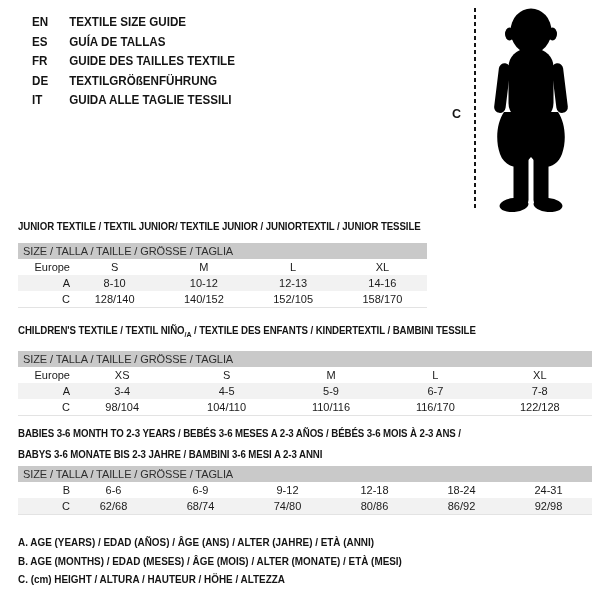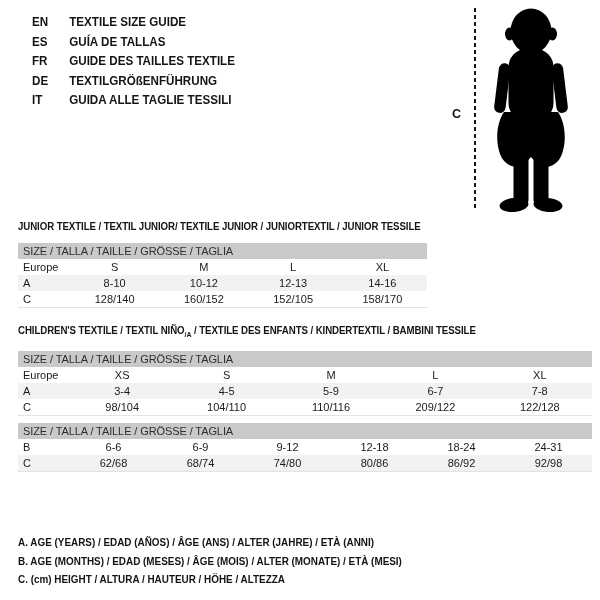--- a/index.html
+++ b/index.html
@@ -41,21 +41,21 @@
 
   table { width:100%; border-collapse:collapse; table-layout:fixed; border-bottom:1px solid #e3e3e3; }
   td {
     font-size:11px; height:16px; line-height:16px; padding:0;
     text-align:center; color:#1a1a1a; font-weight:400; overflow:hidden;
   }
   tr.bar td {
     background:#c9c9c9; text-align:left; padding-left:5px; color:#2e2e2e;
     letter-spacing:-0.1px;
   }
-  td.lbl { text-align:left; padding-left:5px;margin-top:24px; }
+  td.lbl { text-align:right; padding-left:5px;margin-top:24px; }
   tr.alt td { background:#f2f2f2; }
 
   
   .footnotes { left:18px; top:533px; }
   .fnote {
     font-weight:700; font-size:11px; line-height:18.5px; white-space:nowrap;
     transform:scaleX(0.9); transform-origin:0 0; color:#141414;
   }
 </style>
 </head>
@@ -124,21 +124,21 @@
     <tr class="alt">
       <td class="lbl">A</td>
       <td>8-10</td>
       <td>10-12</td>
       <td>12-13</td>
       <td>14-16</td>
     </tr>
     <tr>
       <td class="lbl">C</td>
       <td>128/140</td>
-      <td>160/152</td>
+      <td>140/152</td>
       <td>152/105</td>
       <td>158/170</td>
     </tr>
   </tbody>
     </table>
 </div>
 
 <div class="tblock t2">
   <div class="ttitle"><span>CHILDREN'S TEXTILE / TEXTIL NIÑO</span><span class="sub">/A</span><span> / TEXTILE DES ENFANTS / KINDERTEXTIL / BAMBINI TESSILE</span></div>
   <table>
@@ -168,28 +168,32 @@
       <td>4-5</td>
       <td>5-9</td>
       <td>6-7</td>
       <td>7-8</td>
     </tr>
     <tr>
       <td class="lbl">C</td>
       <td>98/104</td>
       <td>104/110</td>
       <td>110/116</td>
-      <td>209/122</td>
+      <td>116/170</td>
       <td>122/128</td>
     </tr>
   </tbody>
     </table>
 </div>
 
 <div class="tblock t3">
+  <div class="ttitle-wrap">
+    <div class="ttitle">BABIES 3-6 MONTH TO 2-3 YEARS / BEBÉS 3-6 MESES A 2-3 AÑOS / BÉBÉS 3-6 MOIS À 2-3 ANS /</div>
+    <div class="ttitle">BABYS 3-6 MONATE BIS 2-3 JAHRE / BAMBINI 3-6 MESI A 2-3 ANNI</div>
+  </div>
   <table>
     <colgroup>
         <col style="width:52px">
         <col>
         <col>
         <col>
         <col>
         <col>
         <col>
       </colgroup>

